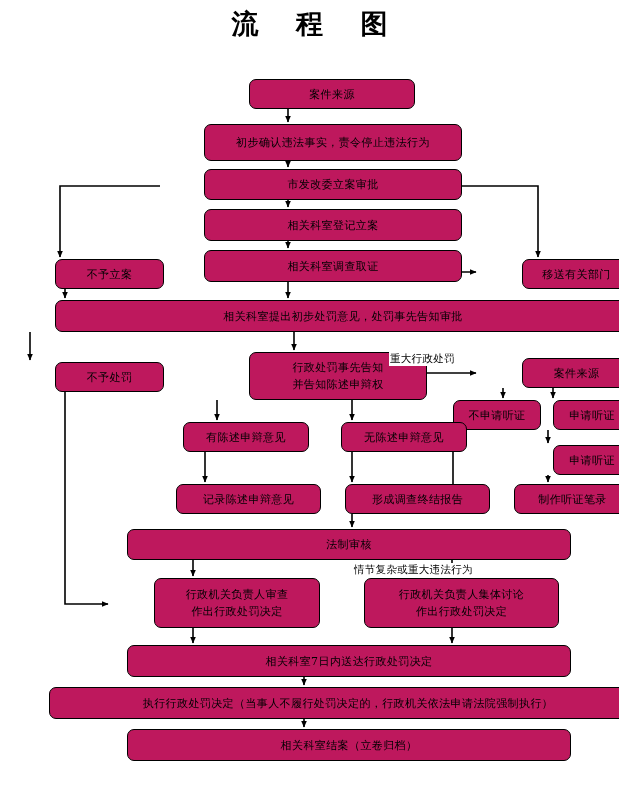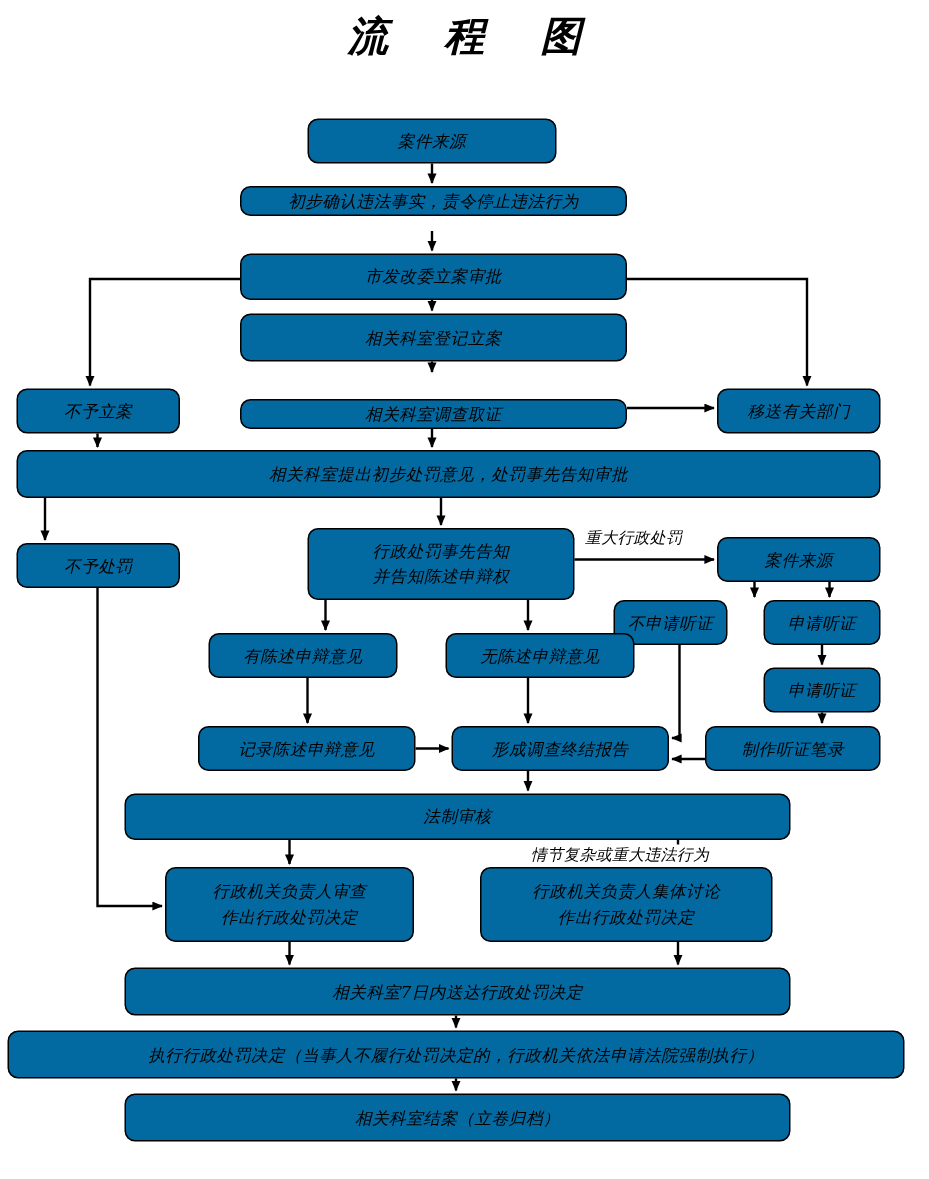--- a/index.html
+++ b/index.html
@@ -7,21 +7,20 @@
     padding: 0;
     background: #ffffff;
   }
   #page {
     position: relative;
     width: 619px;
     height: 786px;
     background: #ffffff;
     font-family: "DejaVu Sans", "Liberation Sans", sans-serif;
     overflow: hidden;
-    font-style: italic;
   }
   #title {
     position: absolute;
     left: 0;
     top: 6px;
     width: 619px;
     text-align: center;
     font-family: "DejaVu Serif", "Liberation Serif", serif;
     font-size: 27px;
     font-weight: bold;
@@ -35,33 +34,34 @@
     top: 0;
     width: 619px;
     height: 786px;
     pointer-events: none;
   }
   .node {
     position: absolute;
     box-sizing: border-box;
     border: 1px solid #000000;
     border-radius: 7px;
-    background: #0369a1;
+    background: #be185d;
     color: #000000;
     display: flex;
     flex-direction: column;
     align-items: center;
     justify-content: center;
     font-family: "DejaVu Serif", "Liberation Serif", serif;
     font-size: 11px;
     line-height: 17px;
     text-align: center;
     letter-spacing: 0.4px;
     white-space: nowrap;
     z-index: 2;
+    margin-left: 44px;
   }
   .node .ln { display: block; }
   .edge-label {
     position: absolute;
     font-family: "DejaVu Serif", "Liberation Serif", serif;
     font-size: 10.5px;
     color: #000000;
     white-space: nowrap;
     letter-spacing: 0.3px;
     z-index: 3;
@@ -114,30 +114,30 @@
       <path d="M452,628 L452,643"></path>
       <path d="M304,677 L304,685"></path>
       <path d="M304,719 L304,727"></path>
     </g>
   </svg>
 
   <div id="nodes">
       <div class="node" style="left: 205px; top: 79px; width: 166px; height: 30px;">
         <span class="ln">案件来源</span>
       </div>
-      <div class="node" style="left: 160px; top: 124px; width: 258px; height: 20px;">
+      <div class="node" style="left: 160px; top: 124px; width: 258px; height: 37px;">
         <span class="ln">初步确认违法事实，责令停止违法行为</span>
       </div>
       <div class="node" style="left: 160px; top: 169px; width: 258px; height: 31px;">
         <span class="ln">市发改委立案审批</span>
       </div>
       <div class="node" style="left: 160px; top: 209px; width: 258px; height: 32px;">
         <span class="ln">相关科室登记立案</span>
       </div>
-      <div class="node" style="left: 160px; top: 266px; width: 258px; height: 20px;">
+      <div class="node" style="left: 160px; top: 250px; width: 258px; height: 32px;">
         <span class="ln">相关科室调查取证</span>
       </div>
       <div class="node" style="left: 11px; top: 259px; width: 109px; height: 30px;">
         <span class="ln">不予立案</span>
       </div>
       <div class="node" style="left: 478px; top: 259px; width: 109px; height: 30px;">
         <span class="ln">移送有关部门</span>
       </div>
       <div class="node" style="left: 11px; top: 300px; width: 576px; height: 32px;">
         <span class="ln">相关科室提出初步处罚意见，处罚事先告知审批</span>
@@ -145,21 +145,21 @@
       <div class="node" style="left: 11px; top: 362px; width: 109px; height: 30px;">
         <span class="ln">不予处罚</span>
       </div>
       <div class="node" style="left: 205px; top: 352px; width: 178px; height: 48px;">
         <span class="ln">行政处罚事先告知</span>
         <span class="ln">并告知陈述申辩权</span>
       </div>
       <div class="node" style="left: 478px; top: 358px; width: 109px; height: 30px;">
         <span class="ln">案件来源</span>
       </div>
-      <div class="node" style="left: 409px; top: 400px; width: 76px; height: 30px;">
+      <div class="node" style="left: 409px; top: 400px; width: 88px; height: 30px;">
         <span class="ln">不申请听证</span>
       </div>
       <div class="node" style="left: 509px; top: 400px; width: 78px; height: 30px;">
         <span class="ln">申请听证</span>
       </div>
       <div class="node" style="left: 509px; top: 445px; width: 78px; height: 30px;">
         <span class="ln">申请听证</span>
       </div>
       <div class="node" style="left: 139px; top: 422px; width: 126px; height: 30px;">
         <span class="ln">有陈述申辩意见</span>

